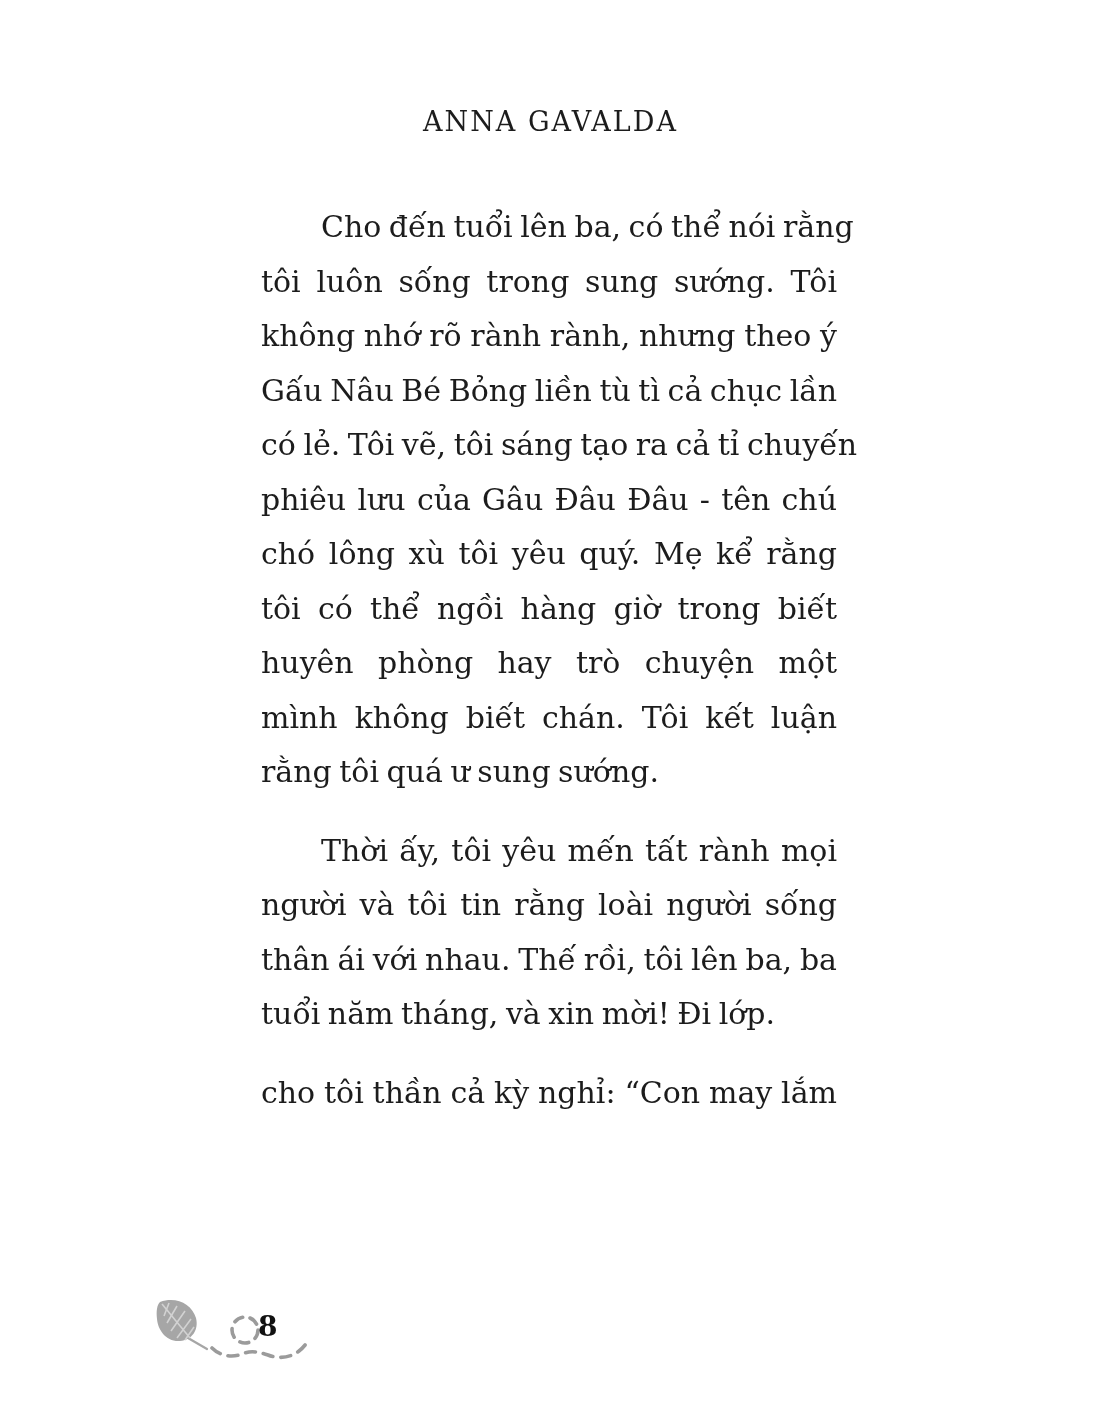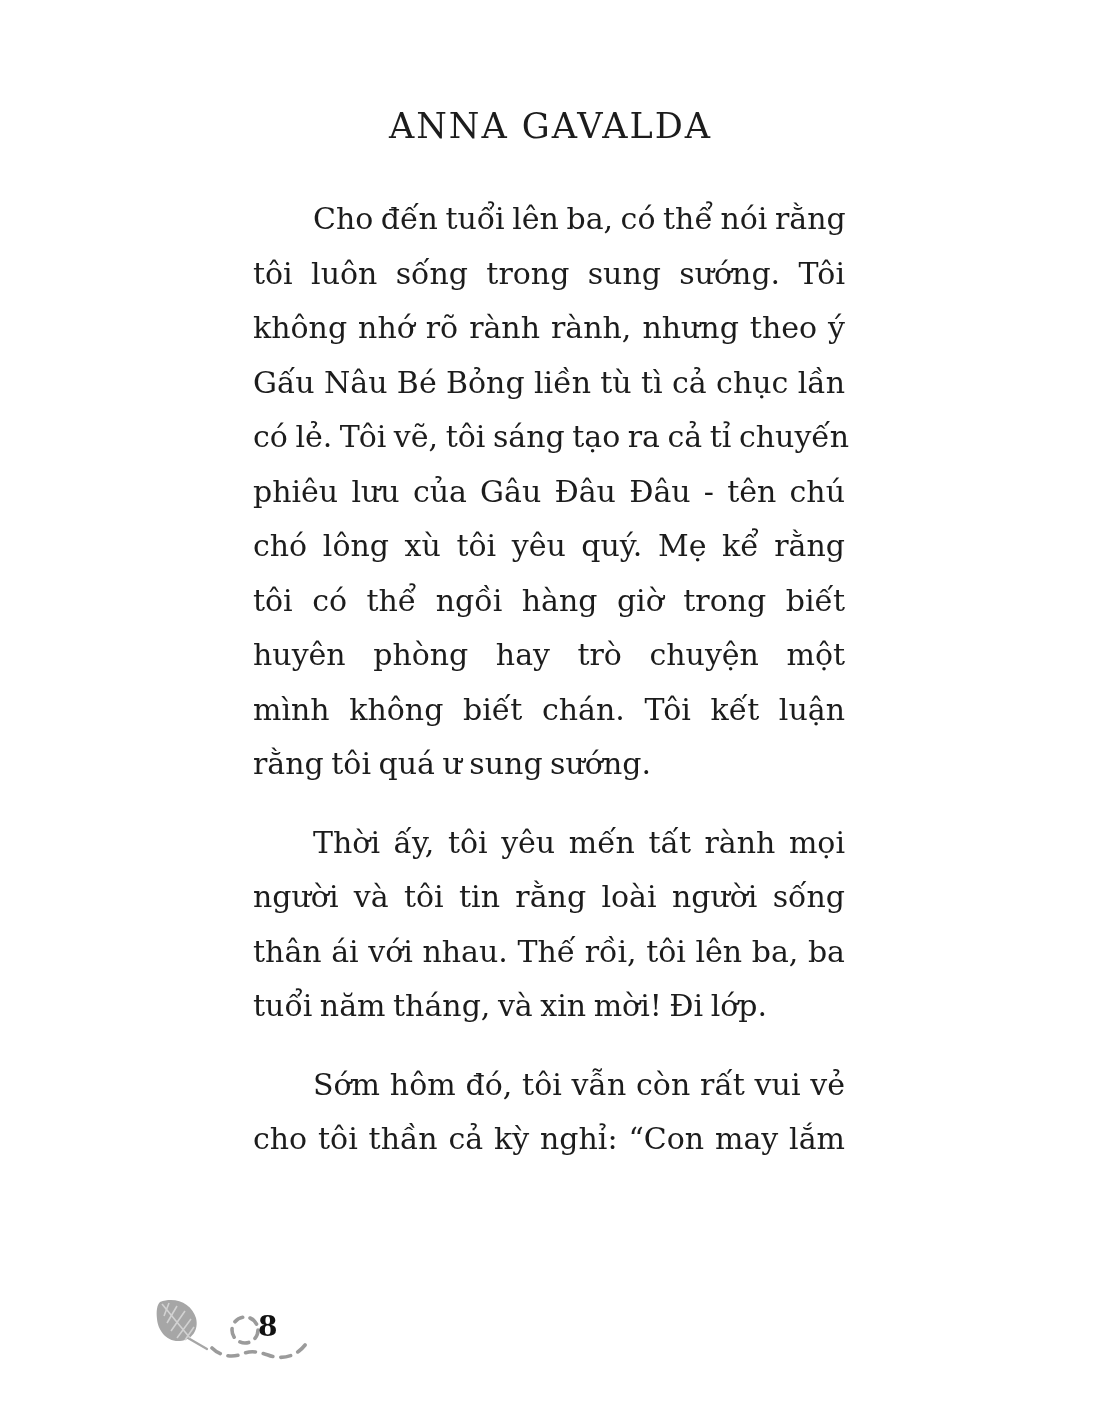--- a/index.html
+++ b/index.html
@@ -17,35 +17,35 @@
     overflow: hidden;
     font-family: "DejaVu Serif", "Liberation Serif", serif;
     color: var(--text);
   }
   .running-header {
     position: absolute;
     top: 106px;
     left: 0;
     width: 100%;
     text-align: center;
-    font-size: 35px;
+    font-size: 27px;
     letter-spacing: 2px;
     color: var(--text);
   }
   .body-text {
     position: absolute;
     left: 253px;
     top: 192px;
     width: 592px;
     font-size: 30px;
     line-height: 54.5px;
     word-spacing: -2px;
     color: var(--text);
   }
-  .para { margin: 0; }
+  .para { margin: 8px; }
   .para + .para { margin-top: 24px; }
   .line {
     white-space: nowrap;
     text-align: justify;
     text-align-last: justify;
   }
   .line.first { padding-left: 60px; }
   .line.last {
     text-align: right;
     text-align-last: left;
@@ -87,21 +87,20 @@
         <div class="line">mình không biết chán. Tôi kết luận</div>
         <div class="line last">rằng tôi quá ư sung sướng.</div>
       </div>
       <div class="para">
         <div class="line first">Thời ấy, tôi yêu mến tất rành mọi</div>
         <div class="line">người và tôi tin rằng loài người sống</div>
         <div class="line">thân ái với nhau. Thế rồi, tôi lên ba, ba</div>
         <div class="line last">tuổi năm tháng, và xin mời! Đi lớp.</div>
       </div>
       <div class="para">
-        <div class="line first">Sớm hôm đó, tôi vẫn còn rất vui vẻ</div>
         <div class="line">cho tôi thần cả kỳ nghỉ: “Con may lắm</div>
       </div>
     </div>
 
   <svg class="footer-decoration" viewBox="0 0 200 70" xmlns="http://www.w3.org/2000/svg">
     <g>
       <path d="M20,10 C36,4 52,12 56,26 C59,38 52,48 40,49 C26,50 18,38 17,27 C16,19 17,13 20,10 Z" fill="var(--leaf-fill)"></path>
       <path d="M48,46 L67,57" stroke="var(--leaf-fill)" stroke-width="2.2" fill="none" stroke-linecap="round"></path>
       <path d="M22,12 L50,46" stroke="var(--leaf-vein)" stroke-width="1.6" fill="none"></path>
       <path d="M29,11 L24,24 M37,14 L27,31 M45,19 L31,39 M51,27 L37,46 M54,35 L45,48" stroke="var(--leaf-vein)" stroke-width="1.6" fill="none"></path>

